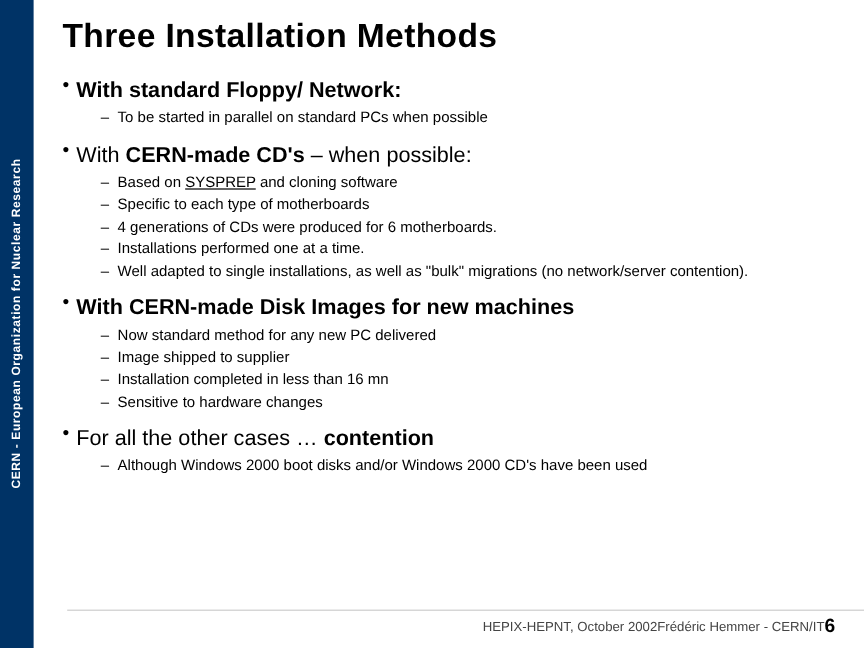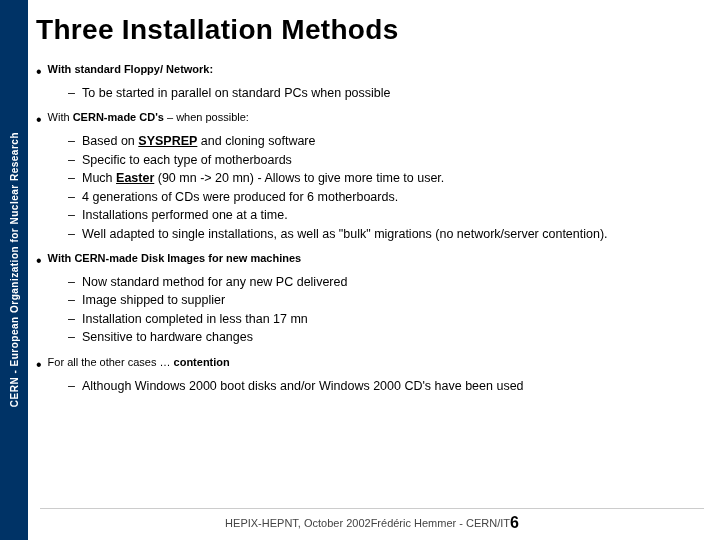--- a/index.html
+++ b/index.html
@@ -33,21 +33,21 @@
       font-weight: bold;
       writing-mode: vertical-rl;
       transform: rotate(180deg);
       text-align: center;
       white-space: nowrap;
       letter-spacing: 0.5px;
     }
 
     .main-content {
       position: absolute;
-      left: 12px;
+      left: 28px;
       top: 0;
       width: 692px;
       height: 540px;
       padding: 14px 24px 8px 24px;
     }
 
     .page-title {
       font-size: 28px;
       font-weight: bold;
       color: #000000;
@@ -71,21 +71,21 @@
     }
 
     .bullet-dot {
       font-size: 16px;
       margin-right: 6px;
       line-height: 1.3;
       flex-shrink: 0;
     }
 
     .bullet-title {
-      font-size: 11px;
+      font-size: 18px;
       line-height: 1.45;
     }
 
     .bullet-title .bold {
       font-weight: bold;
     }
 
     .sub-list {
       margin-left: 32px;
       list-style: none;
@@ -102,31 +102,30 @@
       content: '–';
       position: absolute;
       left: 0;
     }
 
     .italic {
     }
 
     .underline {
       text-decoration: underline;
-      font-weight: bold;
     }
 
     .footer {
       position: absolute;
       bottom: 8px;
       left: 28px;
       right: 0;
       padding: 0 24px;
       display: flex;
-      justify-content: center;
+      justify-content: flex-end;
       align-items: center;
       border-top: 1px solid #cccccc;
       padding-top: 5px;
       font-size: 11px;
       color: #444444;
     }
 
     .footer-right {
       font-size: 16px;
       font-weight: bold;
@@ -160,38 +159,37 @@
     <div class="bullet-section">
       <div class="bullet-header">
         <span class="bullet-dot">•</span>
         <span class="bullet-title">
           With <span class="bold">CERN-made CD's</span> – when possible:
         </span>
       </div>
       <ul class="sub-list">
         <li>Based on <span class="bold underline">SYSPREP</span> and cloning software</li>
         <li>Specific to each type of motherboards</li>
-        <li>Much <span class="underline">Easter</span> (90 mn -&gt; 20 mn) - Allows to give more time to user.</li>
         <li>4 generations of CDs were produced for 6 motherboards.</li>
         <li>Installations performed one at a time.</li>
         <li>Well adapted to single installations, as well as "bulk" migrations <span class="italic">(no network/server contention).</span></li>
       </ul>
     </div>
 
     <div class="bullet-section">
       <div class="bullet-header">
         <span class="bullet-dot">•</span>
         <span class="bullet-title">
           <span class="bold">With CERN-made Disk Images for new machines</span>
         </span>
       </div>
       <ul class="sub-list">
         <li>Now standard method for any new PC delivered</li>
         <li>Image shipped to supplier</li>
-        <li>Installation completed in less than 17 mn</li>
+        <li>Installation completed in less than 16 mn</li>
         <li>Sensitive to hardware changes</li>
       </ul>
     </div>
 
     <div class="bullet-section">
       <div class="bullet-header">
         <span class="bullet-dot">•</span>
         <span class="bullet-title">
           For all the other cases … <span class="bold">contention</span>
         </span>

